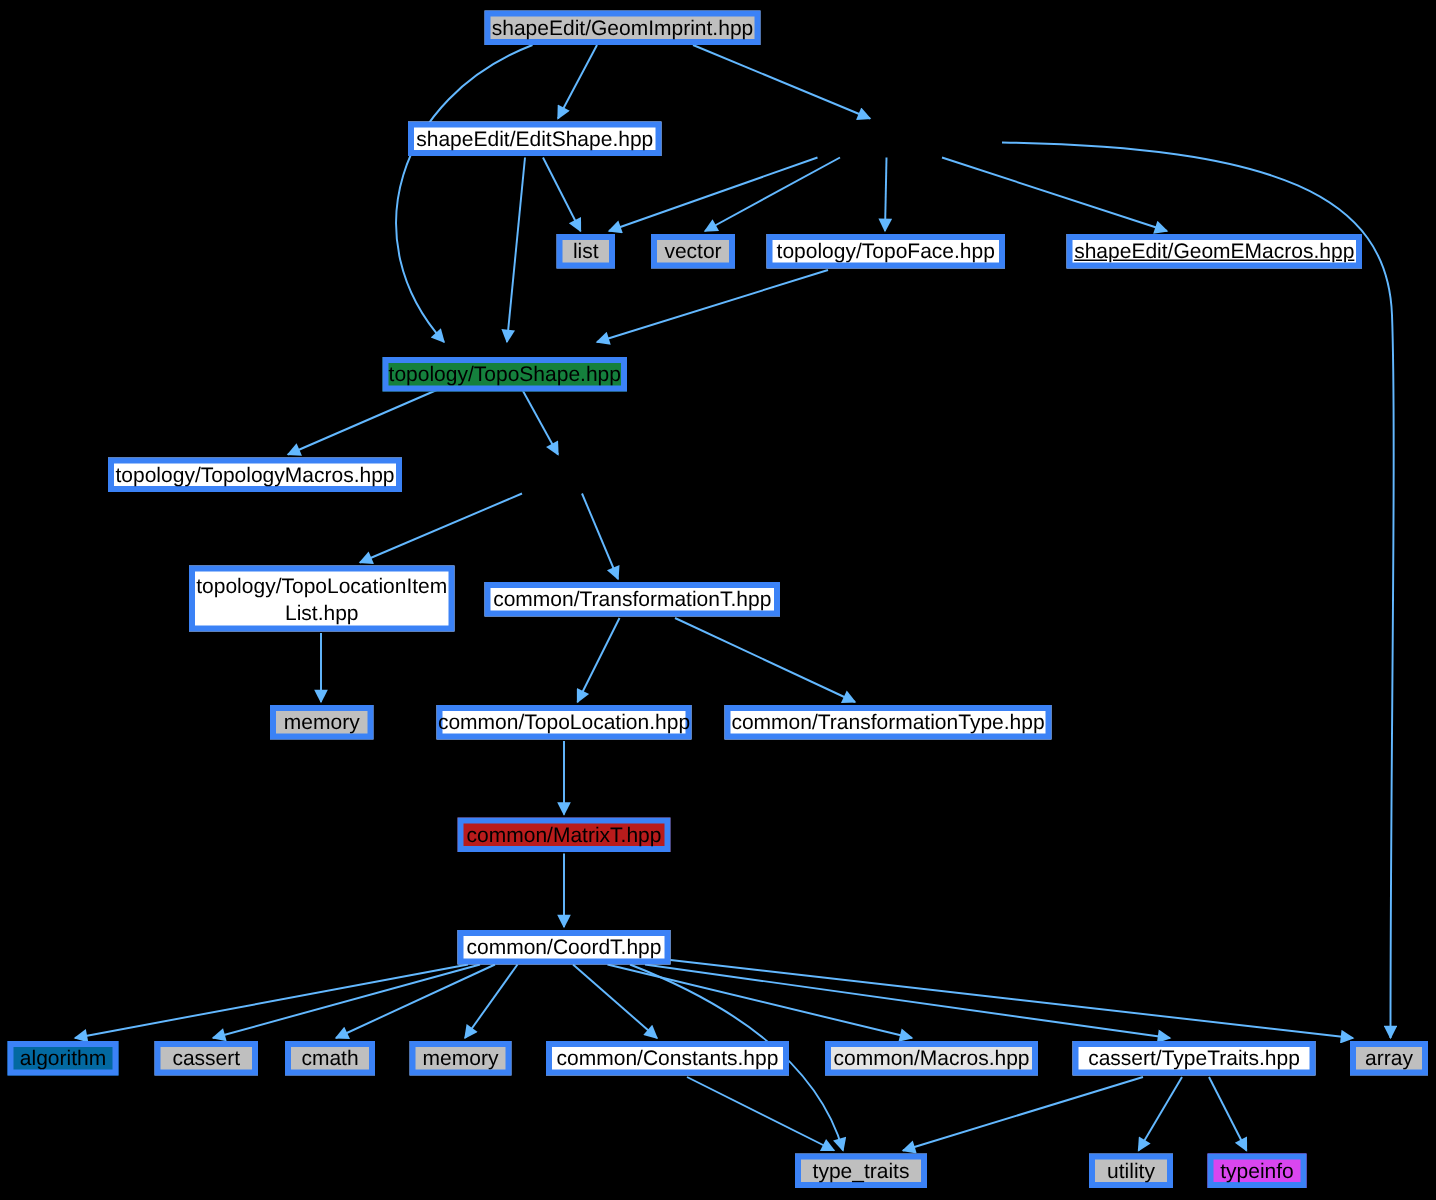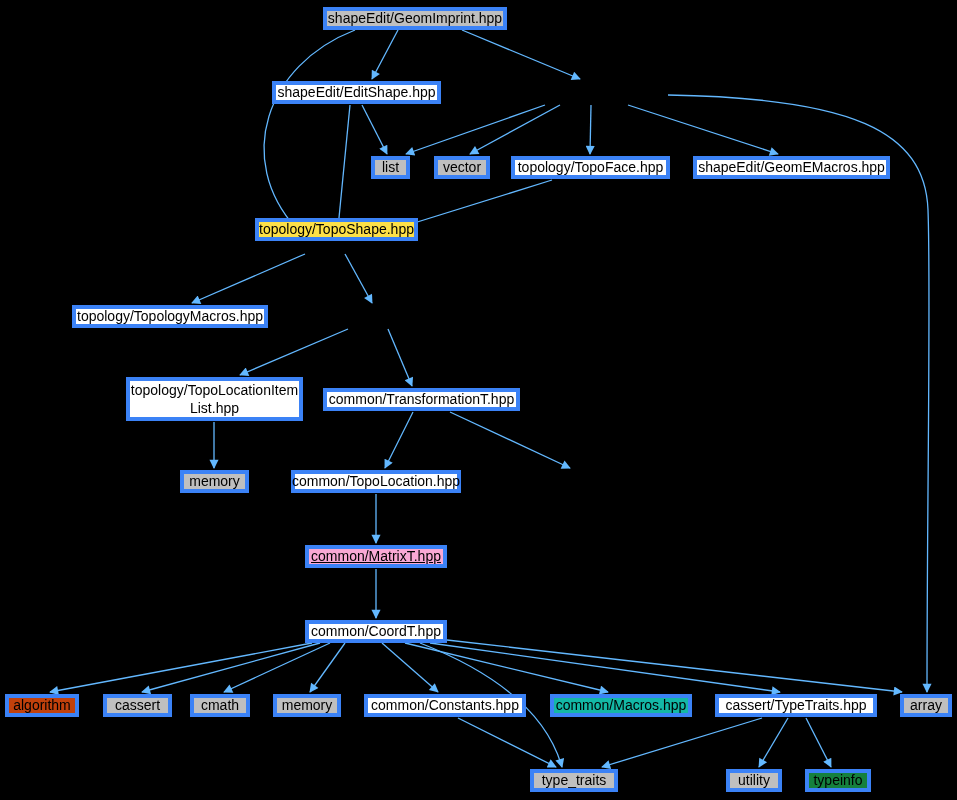--- a/index.html
+++ b/index.html
@@ -96,74 +96,77 @@
     </div>
     <div class="node sys" style="left: 371px; top: 156px; width: 39px; height: 23px; background: rgb(191, 191, 191);">
       <span>list</span>
     </div>
     <div class="node sys" style="left: 434px; top: 156px; width: 56px; height: 23px; background: rgb(191, 191, 191);">
       <span>vector</span>
     </div>
     <div class="node file" style="left: 511px; top: 156px; width: 159px; height: 23px; background: rgb(255, 255, 255);">
       <span>topology/TopoFace.hpp</span>
     </div>
-    <div class="node file" style="left: 693px; top: 156px; width: 197px; height: 23px; background: rgb(255, 255, 255);">
+    <div class="node file" style="left: 711px; top: 156px; width: 197px; height: 23px; background: rgb(255, 255, 255); text-decoration: underline;">
       <span>shapeEdit/GeomEMacros.hpp</span>
     </div>
-    <div class="node file" style="left: 255px; top: 218px; width: 163px; height: 23px; background: #fde047; justify-content: center;">
+    <div class="node file" style="left: 255px; top: 238px; width: 163px; height: 23px; background: #15803d; justify-content: center;">
       <span>topology/TopoShape.hpp</span>
     </div>
     <div class="node file" style="left: 72px; top: 305px; width: 196px; height: 23px; background: rgb(255, 255, 255);">
       <span>topology/TopologyMacros.hpp</span>
     </div>
     <div class="node file" style="left: 126px; top: 377px; width: 177px; height: 44px; background: rgb(255, 255, 255);">
       <span>topology/TopoLocationItem
 List.hpp</span>
     </div>
     <div class="node file" style="left: 323px; top: 388px; width: 197px; height: 23px; background: rgb(255, 255, 255);">
       <span>common/TransformationT.hpp</span>
     </div>
     <div class="node sys" style="left: 180px; top: 470px; width: 69px; height: 23px; background: rgb(191, 191, 191);">
       <span>memory</span>
     </div>
     <div class="node file" style="left: 291px; top: 470px; width: 170px; height: 23px; background: rgb(255, 255, 255);">
       <span>common/TopoLocation.hpp</span>
     </div>
-    <div class="node file" style="left: 305px; top: 545px; width: 142px; height: 23px; background: #f9a8d4; text-decoration: underline;">
+    <div class="node file" style="left: 483px; top: 470px; width: 218px; height: 23px; background: rgb(255, 255, 255);">
+      <span>common/TransformationType.hpp</span>
+    </div>
+    <div class="node file" style="left: 305px; top: 545px; width: 142px; height: 23px; background: #b91c1c;">
       <span>common/MatrixT.hpp</span>
     </div>
     <div class="node file" style="left: 305px; top: 620px; width: 142px; height: 23px; background: rgb(255, 255, 255);">
       <span>common/CoordT.hpp</span>
     </div>
-    <div class="node sys" style="left: 5px; top: 694px; width: 74px; height: 23px; background: #c2410c;">
+    <div class="node sys" style="left: 5px; top: 694px; width: 74px; height: 23px; background: #0369a1;">
       <span>algorithm</span>
     </div>
     <div class="node sys" style="left: 103px; top: 694px; width: 69px; height: 23px; background: rgb(191, 191, 191);">
       <span>cassert</span>
     </div>
     <div class="node sys" style="left: 190px; top: 694px; width: 60px; height: 23px; background: rgb(191, 191, 191);">
       <span>cmath</span>
     </div>
     <div class="node sys" style="left: 273px; top: 694px; width: 68px; height: 23px; background: rgb(191, 191, 191);">
       <span>memory</span>
     </div>
     <div class="node file" style="left: 364px; top: 694px; width: 162px; height: 23px; background: rgb(255, 255, 255);">
       <span>common/Constants.hpp</span>
     </div>
-    <div class="node file" style="left: 550px; top: 694px; width: 142px; height: 23px; background: #14b8a6;">
+    <div class="node file" style="left: 550px; top: 694px; width: 142px; height: 23px; background: #e5e5e5;">
       <span>common/Macros.hpp</span>
     </div>
     <div class="node file" style="left: 715px; top: 694px; width: 162px; height: 23px; background: rgb(255, 255, 255);">
       <span>cassert/TypeTraits.hpp</span>
     </div>
     <div class="node sys" style="left: 900px; top: 694px; width: 52px; height: 23px; background: rgb(191, 191, 191);">
       <span>array</span>
     </div>
     <div class="node sys" style="left: 530px; top: 769px; width: 88px; height: 23px; background: rgb(191, 191, 191);">
       <span>type_traits</span>
     </div>
     <div class="node sys" style="left: 726px; top: 769px; width: 56px; height: 23px; background: rgb(191, 191, 191);">
       <span>utility</span>
     </div>
-    <div class="node sys" style="left: 805px; top: 769px; width: 66px; height: 23px; background: #15803d;">
+    <div class="node sys" style="left: 805px; top: 769px; width: 66px; height: 23px; background: #d946ef;">
       <span>typeinfo</span>
     </div>
   </div>
 
 </body></html>

